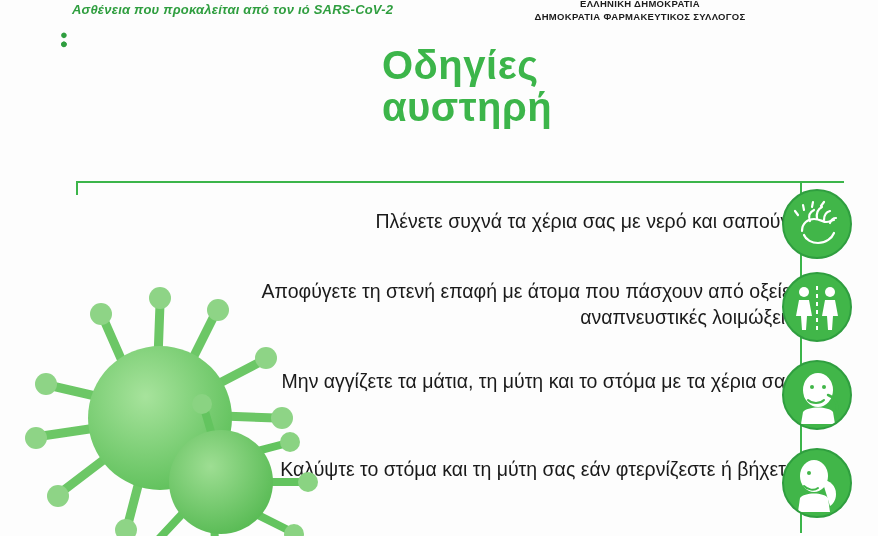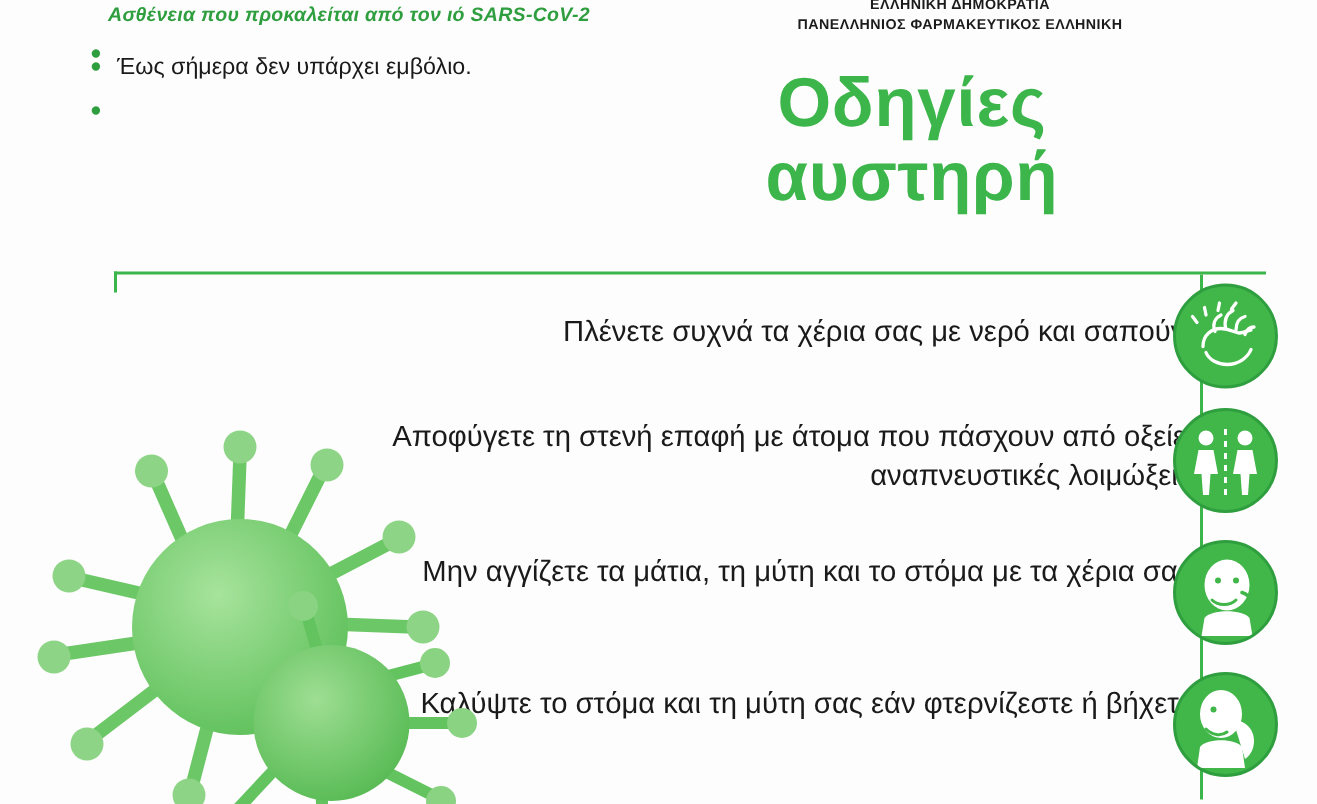--- a/index.html
+++ b/index.html
@@ -71,26 +71,26 @@
   }
   .org-line {
     font-size: 9.5px;
     font-weight: bold;
     color: #1b1b1b;
     letter-spacing: 0.3px;
     line-height: 1.35;
   }
   .main-title {
     position: absolute;
-    right: 60px;
+    right: 76px;
     top: 44px;
-    text-align: center;
+    text-align: left;
     width: 420px;
     color: #3cb54a;
-    font-size: 46px;
+    font-size: 40px;
     font-weight: bold;
     line-height: 1.06;
     letter-spacing: 0.5px;
   }
 
   
   .divider {
     position: absolute;
     left: 76px;
     top: 181px;
@@ -164,30 +164,29 @@
 <div class="poster">
 
   <div class="subtitle-line">Ασθένεια που προκαλείται από τον ιό SARS-CoV-2</div>
 
   <div class="bullets">
     <div class="bullet b1">
       <span class="dot">●</span>
     </div>
     <div class="bullet b2">
       <span class="dot">●</span>
-      <span>Έως σήμερα δεν υπάρχει εμβόλιο.</span>
     </div>
     <div class="bullet b3">
       <span class="dot">●</span>
     </div>
   </div>
 
   <div class="org-block">
     <div class="org-line">ΕΛΛΗΝΙΚΗ ΔΗΜΟΚΡΑΤΙΑ</div>
-    <div class="org-line">ΠΑΝΕΛΛΗΝΙΟΣ ΦΑΡΜΑΚΕΥΤΙΚΟΣ ΕΛΛΗΝΙΚΗ</div>
+    <div class="org-line">ΔΗΜΟΚΡΑΤΙΑ ΦΑΡΜΑΚΕΥΤΙΚΟΣ ΣΥΛΛΟΓΟΣ</div>
   </div>
 
   <div class="main-title">
     <div>Οδηγίες</div>
     <div>αυστηρή</div>
   </div>
 
   <div class="divider"></div>
   <div class="divider-tick-left"></div>
   <div class="rail"></div>

